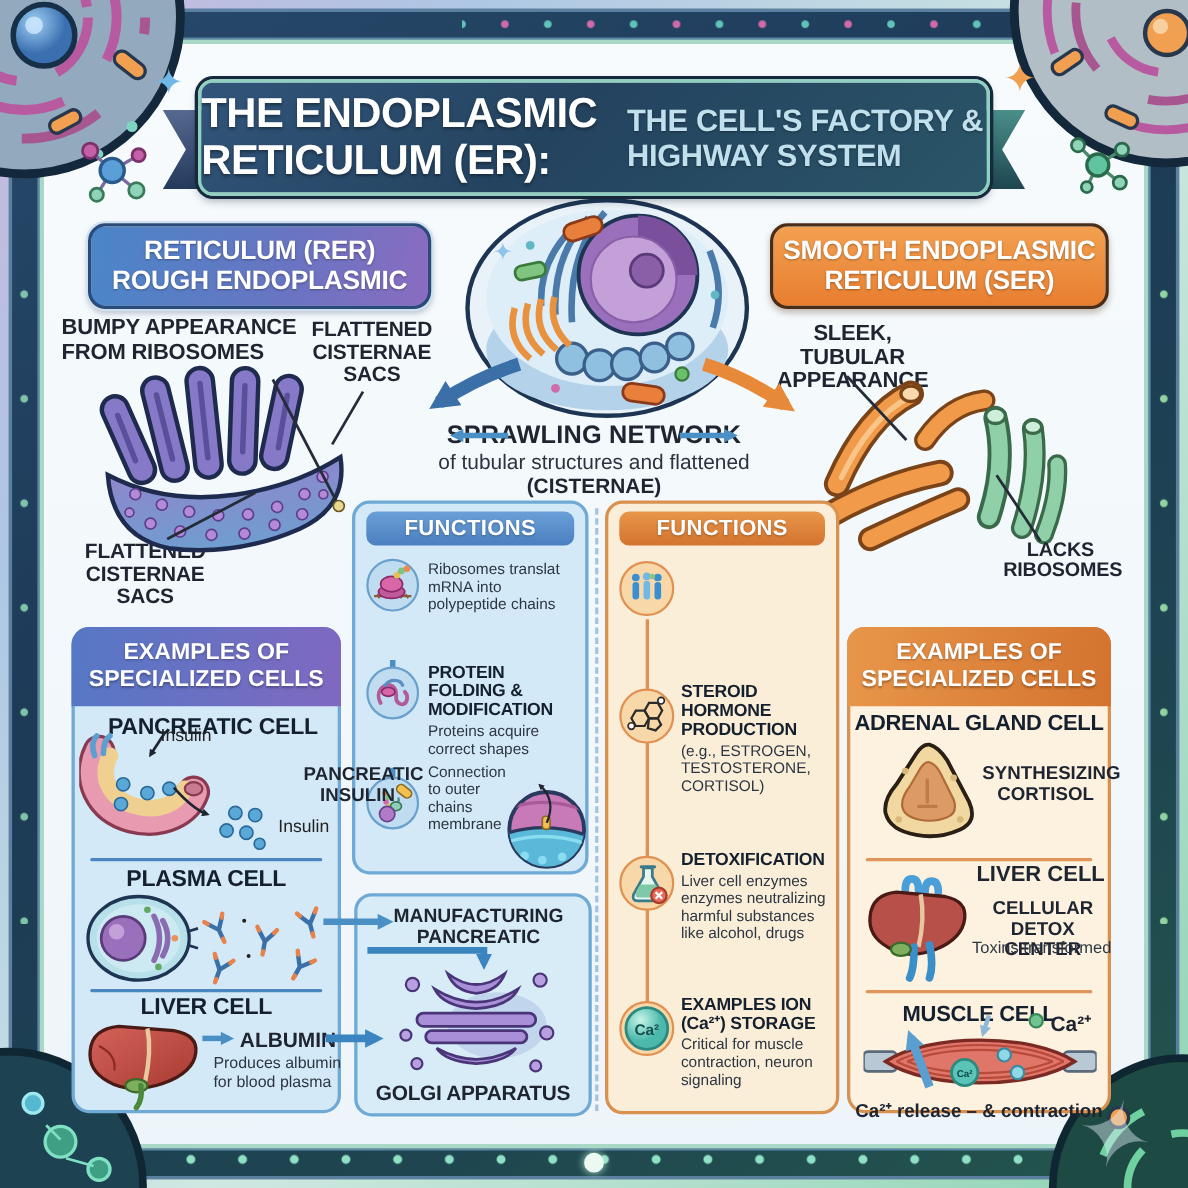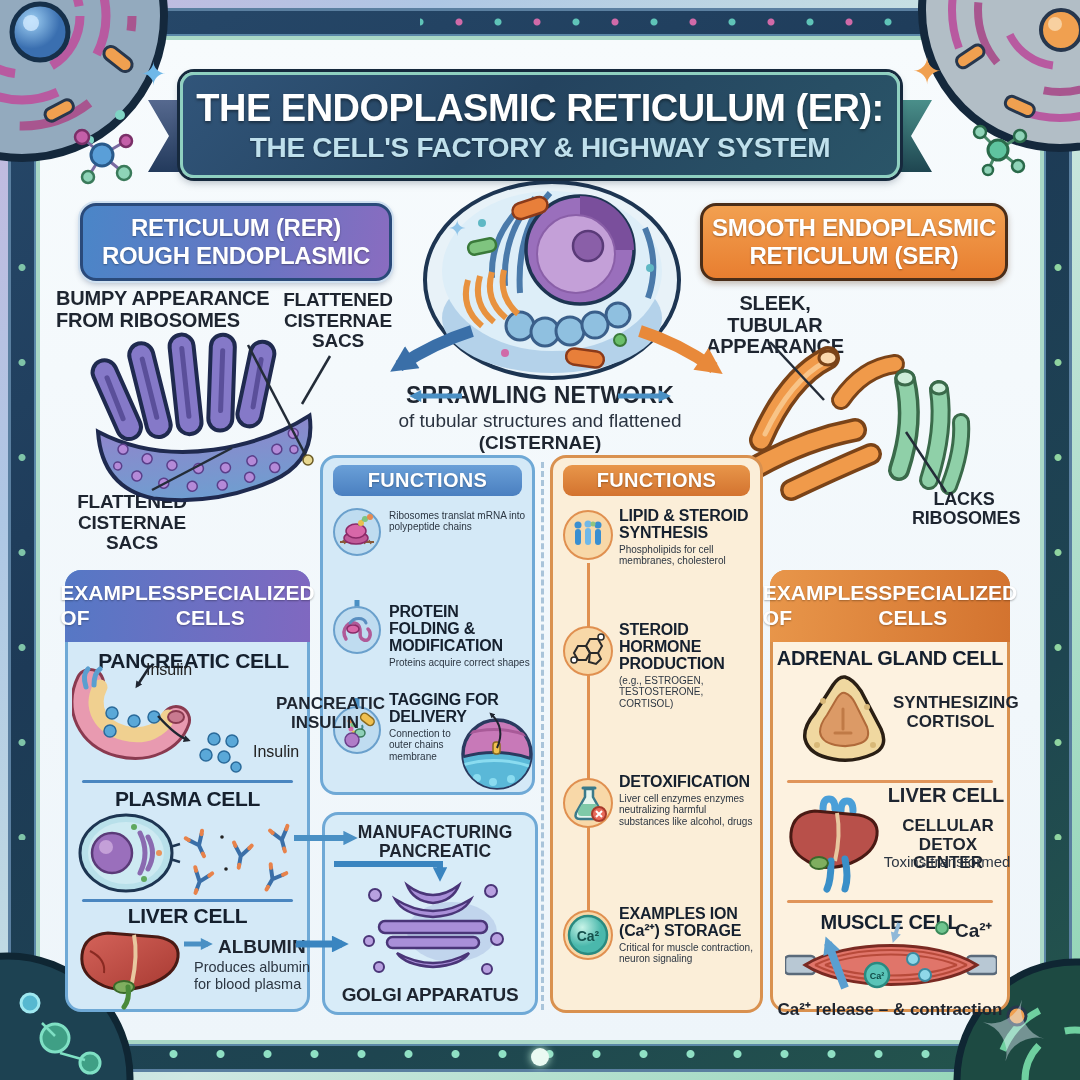--- a/index.html
+++ b/index.html
@@ -16,35 +16,35 @@
     background:radial-gradient(circle,#d06aa8 3px,transparent 4px) 0 0/78px 16px repeat-x,
                radial-gradient(circle,#5fc4b8 3px,transparent 4px) 39px 0/78px 16px repeat-x; }
   .dots-left { position:absolute; left:15px; top:220px; width:14px; height:620px;
     background:radial-gradient(circle,#7fc4a8 3px,transparent 4px) 0 0/14px 95px repeat-y; }
   .dots-right { position:absolute; left:1051px; top:220px; width:14px; height:620px;
     background:radial-gradient(circle,#8fd4a0 3px,transparent 4px) 0 0/14px 95px repeat-y; }
   .sparkle { position:absolute; line-height:1; }
   .lbl { position:absolute; font-weight:bold; color:#1e2530; line-height:1.08; letter-spacing:-0.2px; }
   .banner-main { position:absolute; left:180px; top:72px; width:720px; height:106px; border-radius:14px;
     background:linear-gradient(135deg,#31557a,#24435f 45%,#2a5568); border:3px solid #8fd0c0;
-    box-shadow:0 0 0 3px #16293d, 0 4px 8px rgba(20,40,60,.35); display:flex; flex-direction:column; align-items:center; justify-content:center; z-index:8; }
+    box-shadow:0 0 0 3px #16293d, 0 4px 8px rgba(20,40,60,.35); display:flex; flex-direction:row; align-items:center; justify-content:center; z-index:8; }
   .banner-tail { position:absolute; top:100px; width:70px; height:72px; background:linear-gradient(180deg,#56698f,#233a5c); z-index:7; }
   .hdr-box { position:absolute; top:203px; height:78px; border-radius:16px; display:flex; flex-direction:column;
     align-items:center; justify-content:center; color:#fff; font-weight:bold; font-size:24px; line-height:1.15;
     text-shadow:0 1px 2px rgba(0,0,0,.35); z-index:6; letter-spacing:-0.3px; }
   .panel { position:absolute; border-radius:16px; z-index:5; }
   .panel-blue { background:#d4e9f7; border:3px solid #6fa9d6; }
   .panel-cream { background:#fbeed8; border:3px solid #d9914f; }
   .fn-header { position:absolute; left:10px; right:10px; top:7px; border-radius:9px; text-align:center;
     color:#fff; font-weight:bold; font-size:20px; padding:4px 0; letter-spacing:.3px; text-shadow:0 1px 2px rgba(0,0,0,.3); }
   .fn-title { font-weight:bold; font-size:16px; line-height:1.06; color:#15202e; letter-spacing:-0.2px; }
-  .fn-desc { font-size:10px; line-height:1.14; color:#2c3642; margin-top:2px; }
+  .fn-desc { font-size:14px; line-height:1.14; color:#2c3642; margin-top:2px; }
   .icon-circle { position:absolute; border-radius:50%; display:flex; align-items:center; justify-content:center; }
   .ex-header { position:absolute; left:-3px; right:-3px; top:-3px; height:72px; border-radius:16px 16px 0 0;
-    display:flex; flex-direction:row; align-items:center; justify-content:center; color:#fff; font-weight:bold;
+    display:flex; flex-direction:column; align-items:center; justify-content:center; color:#fff; font-weight:bold;
     font-size:21px; line-height:1.18; text-shadow:0 1px 2px rgba(0,0,0,.3); }
   .divider { position:absolute; height:3px; border-radius:2px; }
   .sec-title { position:absolute; font-weight:bold; font-size:20px; color:#15202e; text-align:center; letter-spacing:-0.3px; }
   svg { display:block; }
 </style>
 </head>
 <body>
 
 <div id="canvas">
 
@@ -298,21 +298,20 @@
         <circle cx="12" cy="10" r="2.5" fill="#e88a50"></circle>
           <circle cx="15" cy="14" r="2.5" fill="#7fc47f"></circle>
           <circle cx="13" cy="18" r="2.5" fill="#d867a8"></circle>
           <circle cx="16" cy="22" r="2.5" fill="#e8c050"></circle>
         <path d="M20,22 Q26,18 24,14" stroke="#4a8a8a" stroke-width="2" fill="none"></path>
         <ellipse cx="22" cy="22" rx="5" ry="4" fill="#8fd0b8" stroke="#3a7a5a" stroke-width="1.5"></ellipse>
         <circle cx="14" cy="29" r="7" fill="#b07cc8" stroke="#6a3f8a" stroke-width="1.5"></circle>
       </svg>
     </div>
     <div class="abs" style="left:66px;top:234px;width:142px;">
-      <div class="fn-title">TAGGING FOR DELIVERY</div>
       <div class="fn-desc" style="width:84px;">Connection to outer chains membrane</div>
     </div>
     <svg class="abs" style="left:136px;top:258px;" width="76" height="76" viewBox="0 0 76 76">
       <defs>
           <clipPath id="nm">
             <circle cx="38" cy="38" r="34"></circle>
           </clipPath>
         </defs>
       <circle cx="38" cy="38" r="34" fill="#c879b8" stroke="#2a3a5f" stroke-width="3.5"></circle>
       <g clip-path="url(#nm)">
@@ -341,24 +340,20 @@
         <g fill="#6fb8e8">
             <circle cx="19" cy="8" r="3.5"></circle>
             <rect x="16" y="12" width="6" height="17" rx="3"></rect>
           </g>
         <g fill="#3a8fd0">
             <circle cx="29" cy="9" r="3.5"></circle>
             <rect x="26" y="13" width="6" height="16" rx="3"></rect>
           </g>
         <circle cx="24" cy="8" r="2.5" fill="#8fc47f"></circle>
       </svg>
-    </div>
-    <div class="abs" style="left:66px;top:50px;width:140px;">
-      <div class="fn-title">LIPID &amp; STEROID SYNTHESIS</div>
-      <div class="fn-desc">Phospholipids for cell membranes, cholesterol</div>
     </div>
 
     <div class="icon-circle" style="left:10px;top:168px;width:50px;height:50px;background:#f8d8a8;border:2.5px solid #e09050;">
       <svg width="40" height="40" viewBox="0 0 40 40">
         <g fill="none" stroke="#2a2a2a" stroke-width="2">
           <polygon points="6,22 10,15 18,15 22,22 18,29 10,29"></polygon>
           <polygon points="18,15 22,8 30,8 34,15 30,22 22,22"></polygon>
           <polygon points="22,22 30,22 33,28 28,33 21,31"></polygon>
         </g>
         <circle cx="33" cy="6" r="3" fill="#fff" stroke="#2a2a2a" stroke-width="1.5"></circle>

